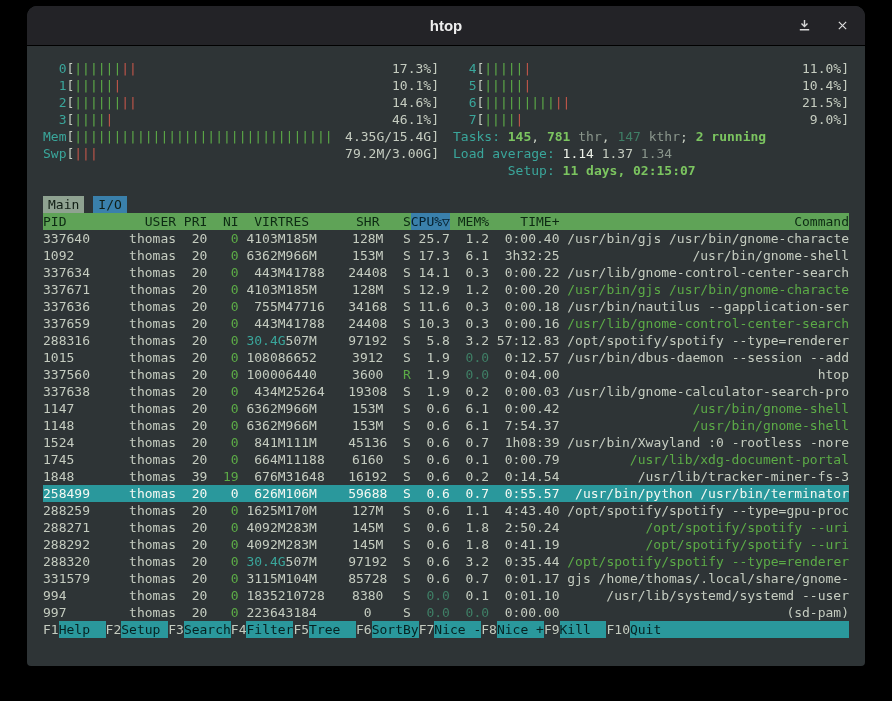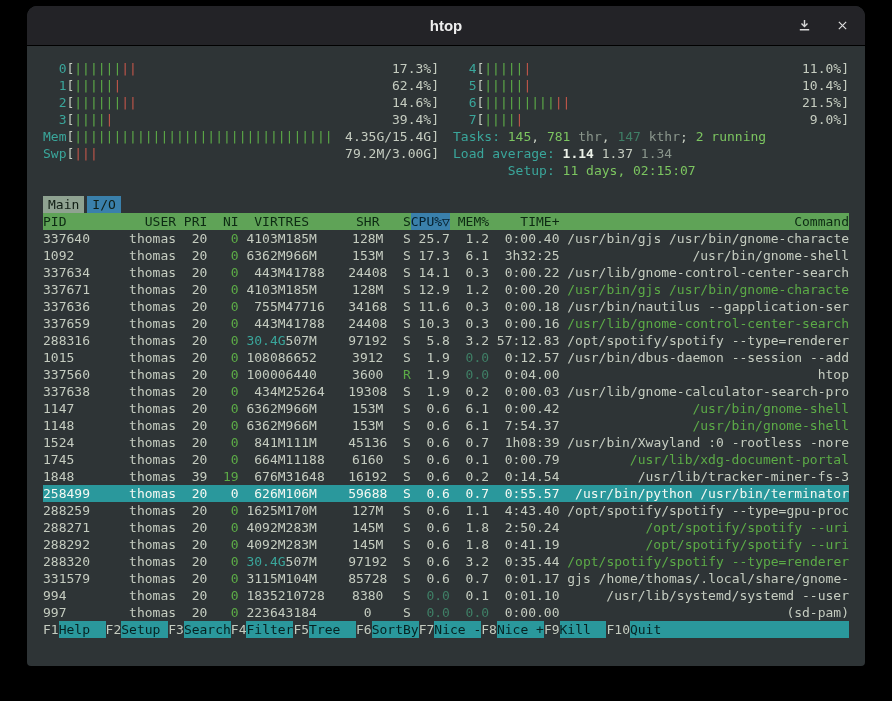--- a/index.html
+++ b/index.html
@@ -18,26 +18,26 @@
   .meters{display:flex;gap:14px}
   .meter-col{flex:1;min-width:0}
   .meter-row{display:flex;white-space:pre;height:17px}
   .m-lbl{width:3ch;text-align:right}
   .m-brk{color:var(--fg)}
   .m-mid{flex:1;position:relative;overflow:hidden;height:17px}
   .m-bars{position:absolute;left:0;top:0;white-space:pre}
   .m-val{position:absolute;right:0;top:0;background:var(--term_bg);padding-left:3px;color:var(--fg)}
   .info-line{white-space:pre;height:17px}
   
-  .lblc{color:var(--lbl)} .grn{color:var(--grn)} .bgrn{color:var(--bgrn);font-weight:normal}
+  .lblc{color:var(--lbl)} .grn{color:var(--grn)} .bgrn{color:var(--bgrn);font-weight:bold}
   .dgrn{color:var(--dgrn)} .dim{color:var(--dim)} .red{color:var(--red)}
   .cyn{color:var(--cyn)} .fgc{color:var(--fg)}
-  .bfg{color:var(--bfg);font-weight:bold}
+  .bfg{color:var(--bfg);font-weight:normal}
   
-  .tabs{margin-top:17px;display:flex;gap:3px;height:17px}
+  .tabs{margin-top:17px;display:flex;gap:9px;height:17px}
   .tab{padding:0 5px;cursor:pointer;white-space:pre}
   .tab-main{background:var(--tab_main_bg);color:var(--tab_fg)}
   .tab-io{background:var(--tab_io_bg);color:var(--tab_fg)}
   
   .thead{display:flex;background:var(--hdr_bg);color:var(--hdr_fg);white-space:pre;height:17px}
   .hcell{overflow:hidden}
   .hcell.sorted{background:var(--sort_bg);color:var(--sort_fg)}
   .prow{display:flex;white-space:pre;height:17px}
   .prow.sel{background:var(--sel_bg)}
   .prow.sel .pcell{color:var(--sel_fg)}
@@ -81,23 +81,23 @@
           <path d="M3.5 3.5l9 9M12.5 3.5l-9 9" stroke="#d8d8d8" stroke-width="1.5"></path>
         </svg>
       </span>
     </div>
   </div>
 
   <div class="terminal">
     <div class="meters">
       <div class="meter-col" id="meter-col-left">
           <div class="meter-row"><span class="m-lbl lblc">0</span><span class="m-brk">[</span><span class="m-mid"><span class="m-bars"><span class="grn">||||||</span><span class="red">||</span></span><span class="m-val">17.3%</span></span><span class="m-brk">]</span></div>
-          <div class="meter-row"><span class="m-lbl lblc">1</span><span class="m-brk">[</span><span class="m-mid"><span class="m-bars"><span class="grn">|||||</span><span class="red">|</span></span><span class="m-val">62.4%</span></span><span class="m-brk">]</span></div>
+          <div class="meter-row"><span class="m-lbl lblc">1</span><span class="m-brk">[</span><span class="m-mid"><span class="m-bars"><span class="grn">|||||</span><span class="red">|</span></span><span class="m-val">10.1%</span></span><span class="m-brk">]</span></div>
           <div class="meter-row"><span class="m-lbl lblc">2</span><span class="m-brk">[</span><span class="m-mid"><span class="m-bars"><span class="grn">||||||</span><span class="red">||</span></span><span class="m-val">14.6%</span></span><span class="m-brk">]</span></div>
-          <div class="meter-row"><span class="m-lbl lblc">3</span><span class="m-brk">[</span><span class="m-mid"><span class="m-bars"><span class="grn">||||</span><span class="red">|</span></span><span class="m-val">39.4%</span></span><span class="m-brk">]</span></div>
+          <div class="meter-row"><span class="m-lbl lblc">3</span><span class="m-brk">[</span><span class="m-mid"><span class="m-bars"><span class="grn">||||</span><span class="red">|</span></span><span class="m-val">46.1%</span></span><span class="m-brk">]</span></div>
           <div class="meter-row"><span class="m-lbl lblc">Mem</span><span class="m-brk">[</span><span class="m-mid"><span class="m-bars"><span class="grn">|||||||||||||||||||||||||||||||||</span></span><span class="m-val">4.35G/15.4G</span></span><span class="m-brk">]</span></div>
           <div class="meter-row"><span class="m-lbl lblc">Swp</span><span class="m-brk">[</span><span class="m-mid"><span class="m-bars"><span class="red">|||</span></span><span class="m-val">79.2M/3.00G</span></span><span class="m-brk">]</span></div>
         </div>
       <div class="meter-col" id="meter-col-right">
           <div class="meter-row"><span class="m-lbl lblc">4</span><span class="m-brk">[</span><span class="m-mid"><span class="m-bars"><span class="grn">|||||</span><span class="red">|</span></span><span class="m-val">11.0%</span></span><span class="m-brk">]</span></div>
           <div class="meter-row"><span class="m-lbl lblc">5</span><span class="m-brk">[</span><span class="m-mid"><span class="m-bars"><span class="grn">|||||</span><span class="red">|</span></span><span class="m-val">10.4%</span></span><span class="m-brk">]</span></div>
           <div class="meter-row"><span class="m-lbl lblc">6</span><span class="m-brk">[</span><span class="m-mid"><span class="m-bars"><span class="grn">|||||||||</span><span class="red">||</span></span><span class="m-val">21.5%</span></span><span class="m-brk">]</span></div>
           <div class="meter-row"><span class="m-lbl lblc">7</span><span class="m-brk">[</span><span class="m-mid"><span class="m-bars"><span class="grn">||||</span><span class="red">|</span></span><span class="m-val">9.0%</span></span><span class="m-brk">]</span></div>
           <div class="info-line"><span class="lblc">Tasks: </span><span class="bgrn">145</span><span class="fgc">, </span><span class="bgrn">781</span><span class="dim"> thr</span><span class="fgc">, </span><span class="dgrn">147</span><span class="dim"> kthr</span><span class="fgc">; </span><span class="bgrn">2</span><span class="bgrn"> running</span></div>
           <div class="info-line"><span class="lblc">Load average: </span><span class="bfg">1.14 </span><span class="fgc">1.37 </span><span class="dim">1.34</span></div>

